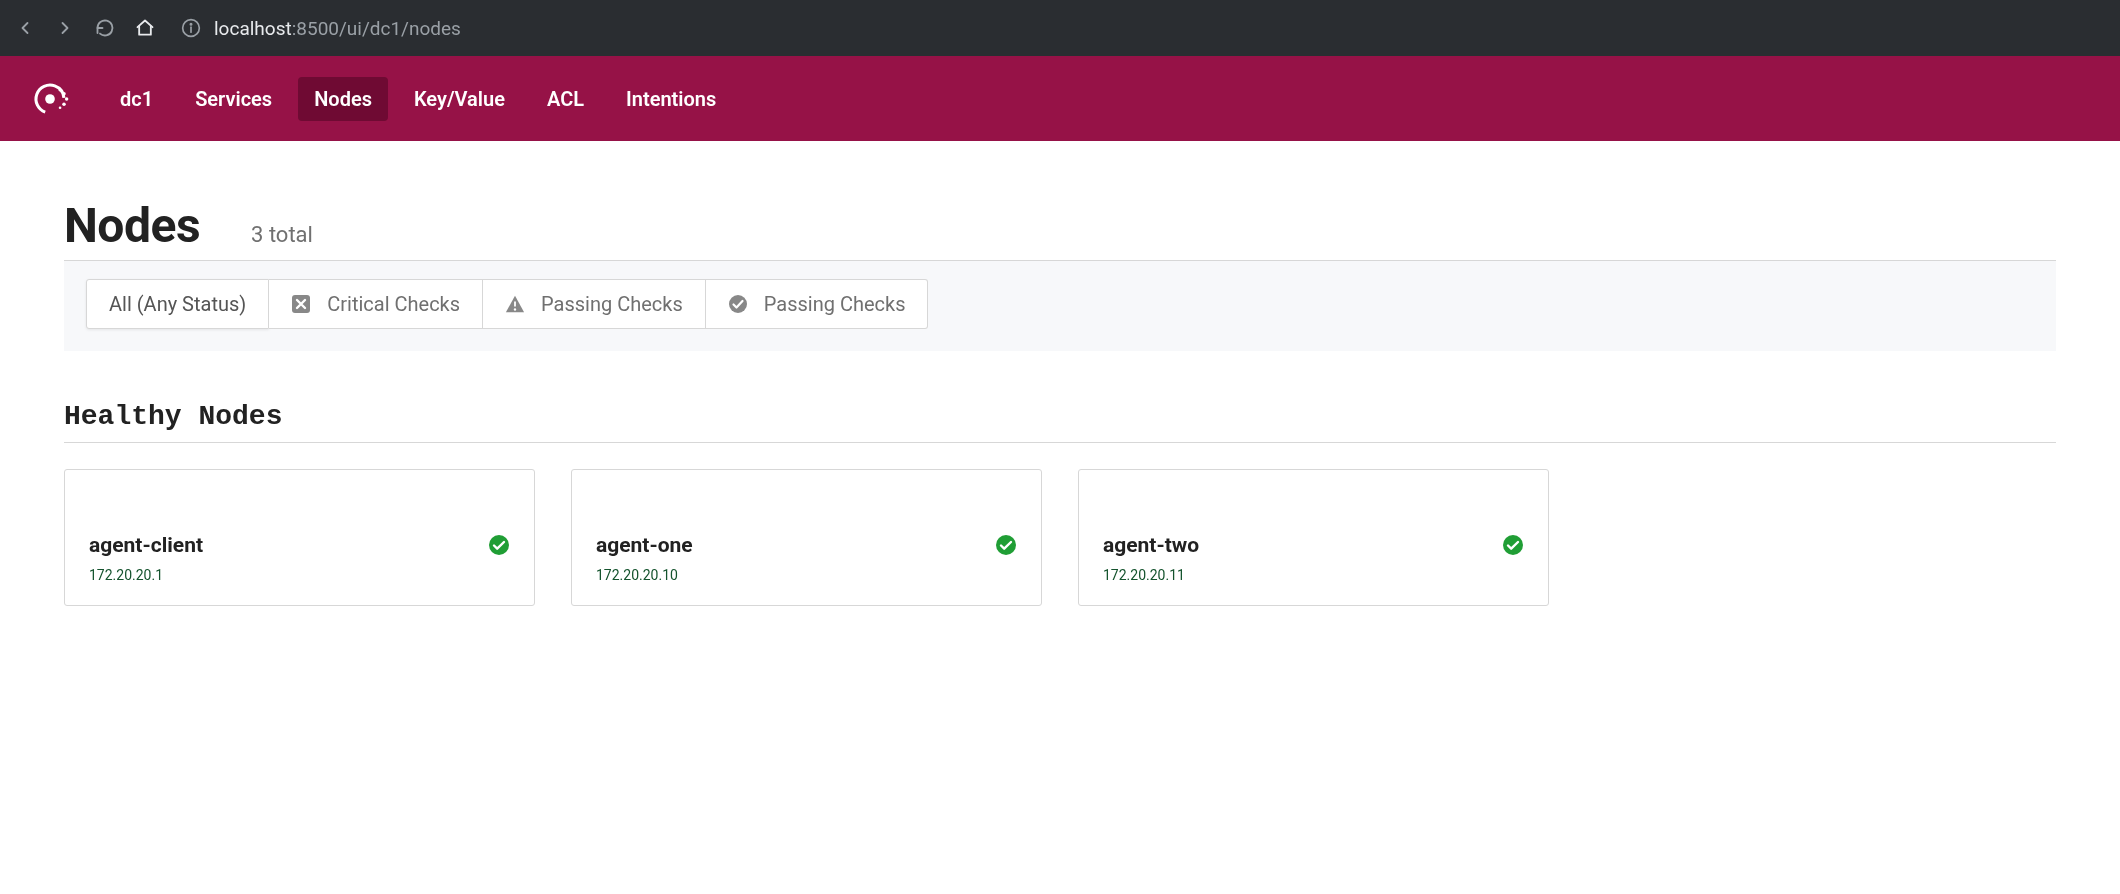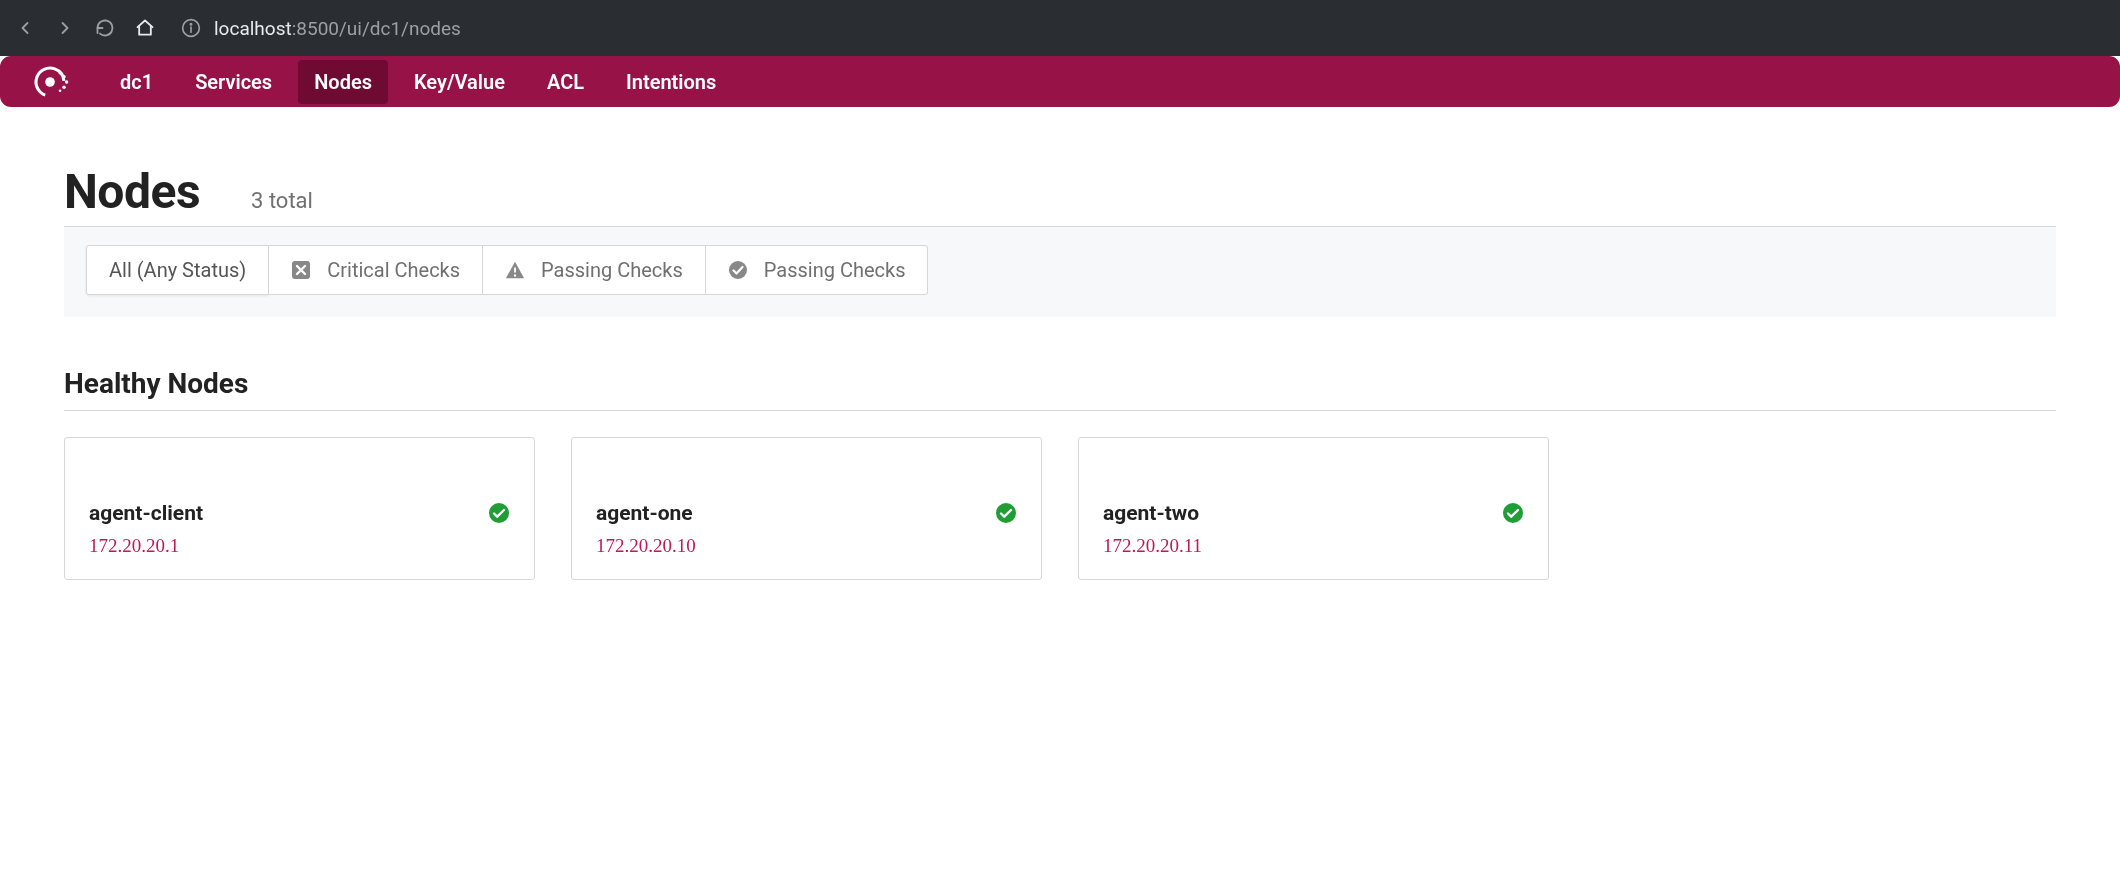--- a/index.html
+++ b/index.html
@@ -37,26 +37,25 @@
       color: #e8eaed;
       font-size: 19px;
       margin-left: 6px;
     }
     .url-host { color: #e8eaed; }
     .url-rest { color: #9aa0a6; }
 
     
     .app-header {
       background: #961247;
-      height: 51px;
+      height: 85px;
       display: flex;
       align-items: center;
       padding: 0 26px;
       gap: 20px;
-      border-radius: 11px;
     }
     .logo {
       width: 48px;
       height: 48px;
       display: flex;
       align-items: center;
       justify-content: center;
     }
     .nav-items {
       display: flex;
@@ -147,20 +146,21 @@
     }
 
     
     .section-title {
       margin-top: 50px;
       font-size: 28px;
       font-weight: 700;
       color: #222;
       padding-bottom: 10px;
       border-bottom: 1px solid #d7d7d7;
+      font-family: Liberation Mono, monospace;
     }
 
     
     .nodes-grid {
       display: grid;
       grid-template-columns: repeat(4, 1fr);
       gap: 36px;
       margin-top: 26px;
     }
     .node-card {
@@ -177,23 +177,22 @@
       justify-content: space-between;
       margin-bottom: 10px;
       margin-top: 43px;
     }
     .node-name {
       font-size: 21px;
       font-weight: 700;
       color: #222;
     }
     .node-ip {
-      font-size: 19px;
-      color: #be185d;
-      font-family: Liberation Serif, serif;
+      font-size: 14px;
+      color: #14532d;
     }
     .status-icon {
       width: 22px;
       height: 22px;
     }
   </style>
 </head>
 <body>
 
 <div class="browser-chrome">

